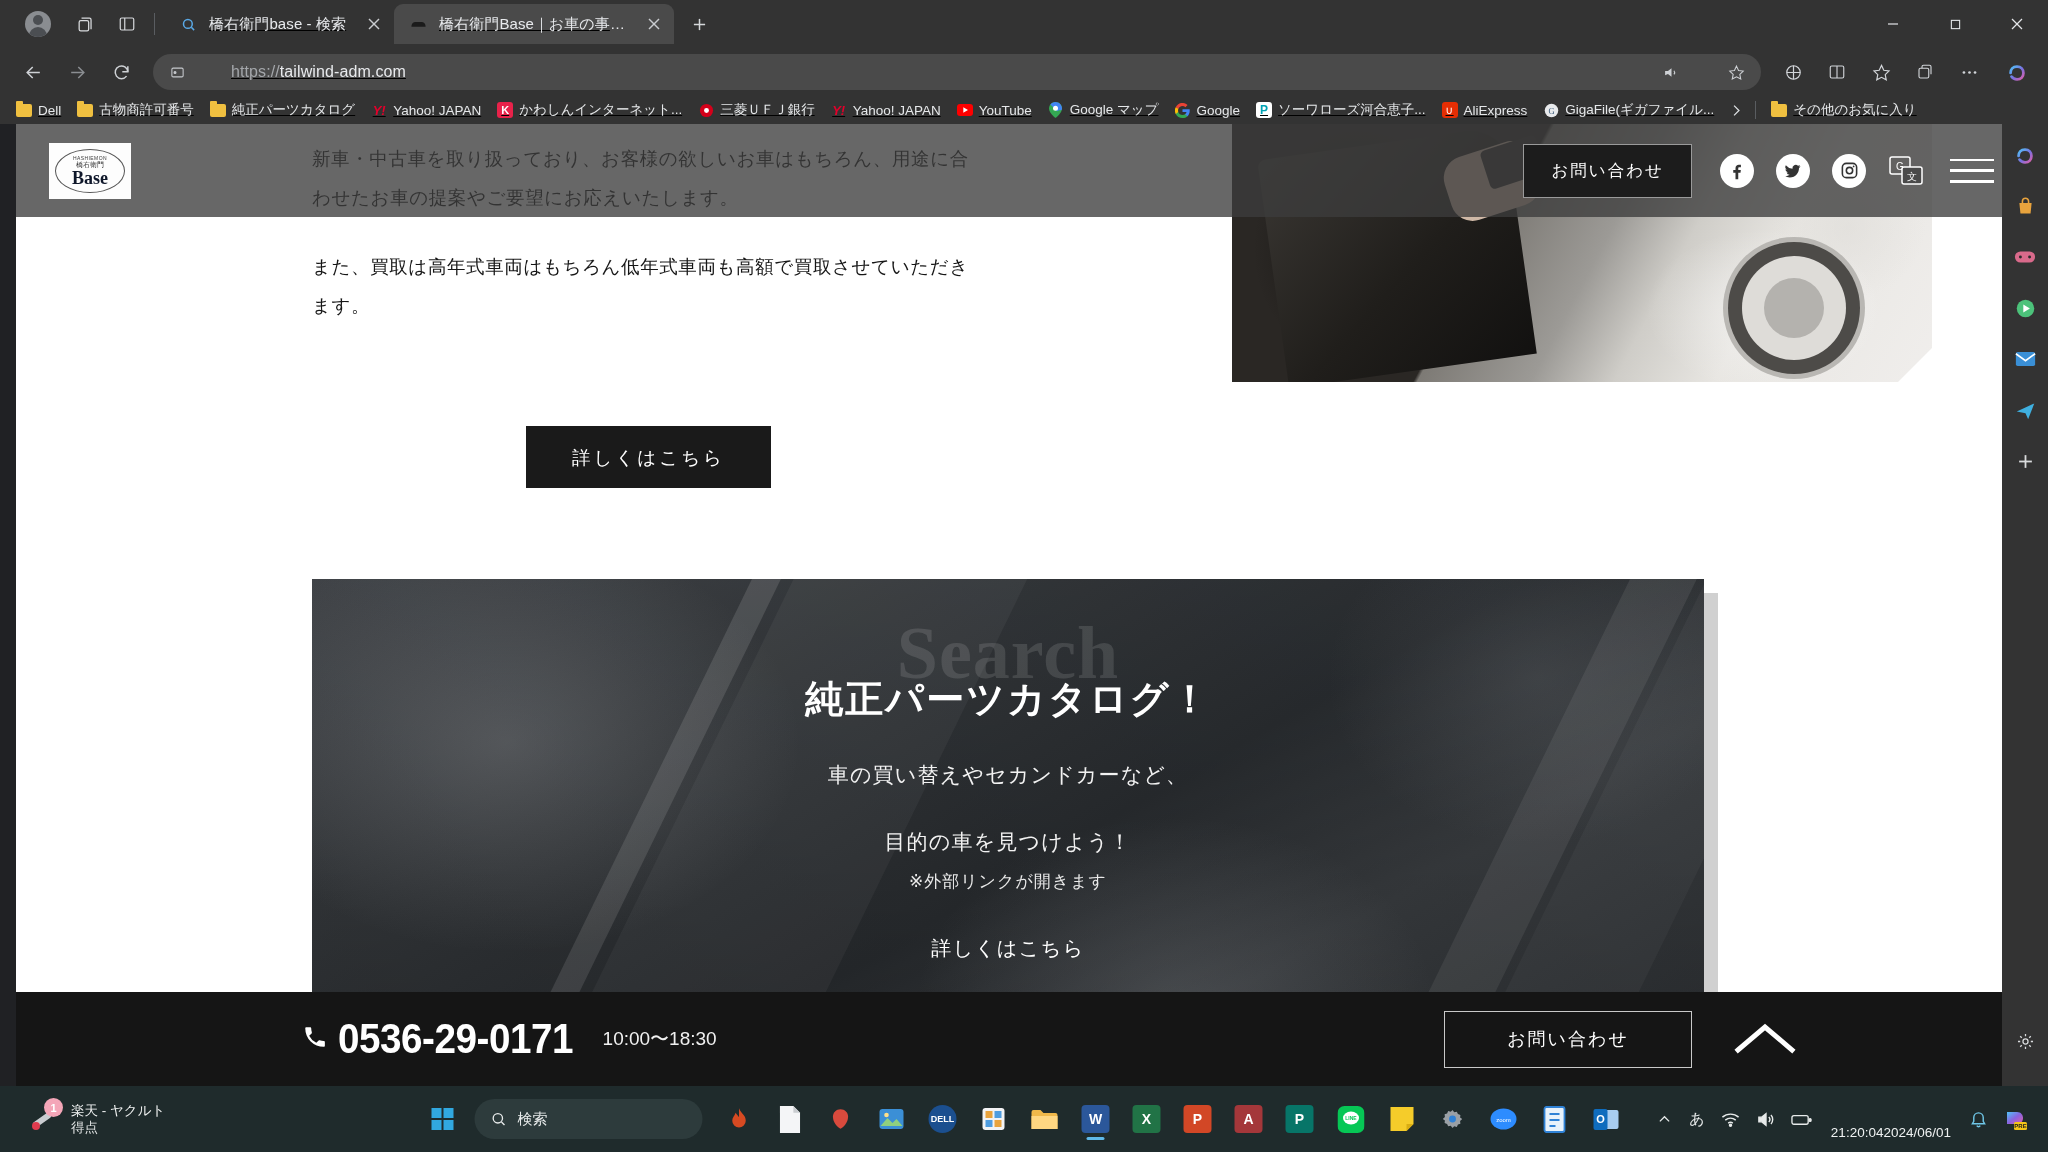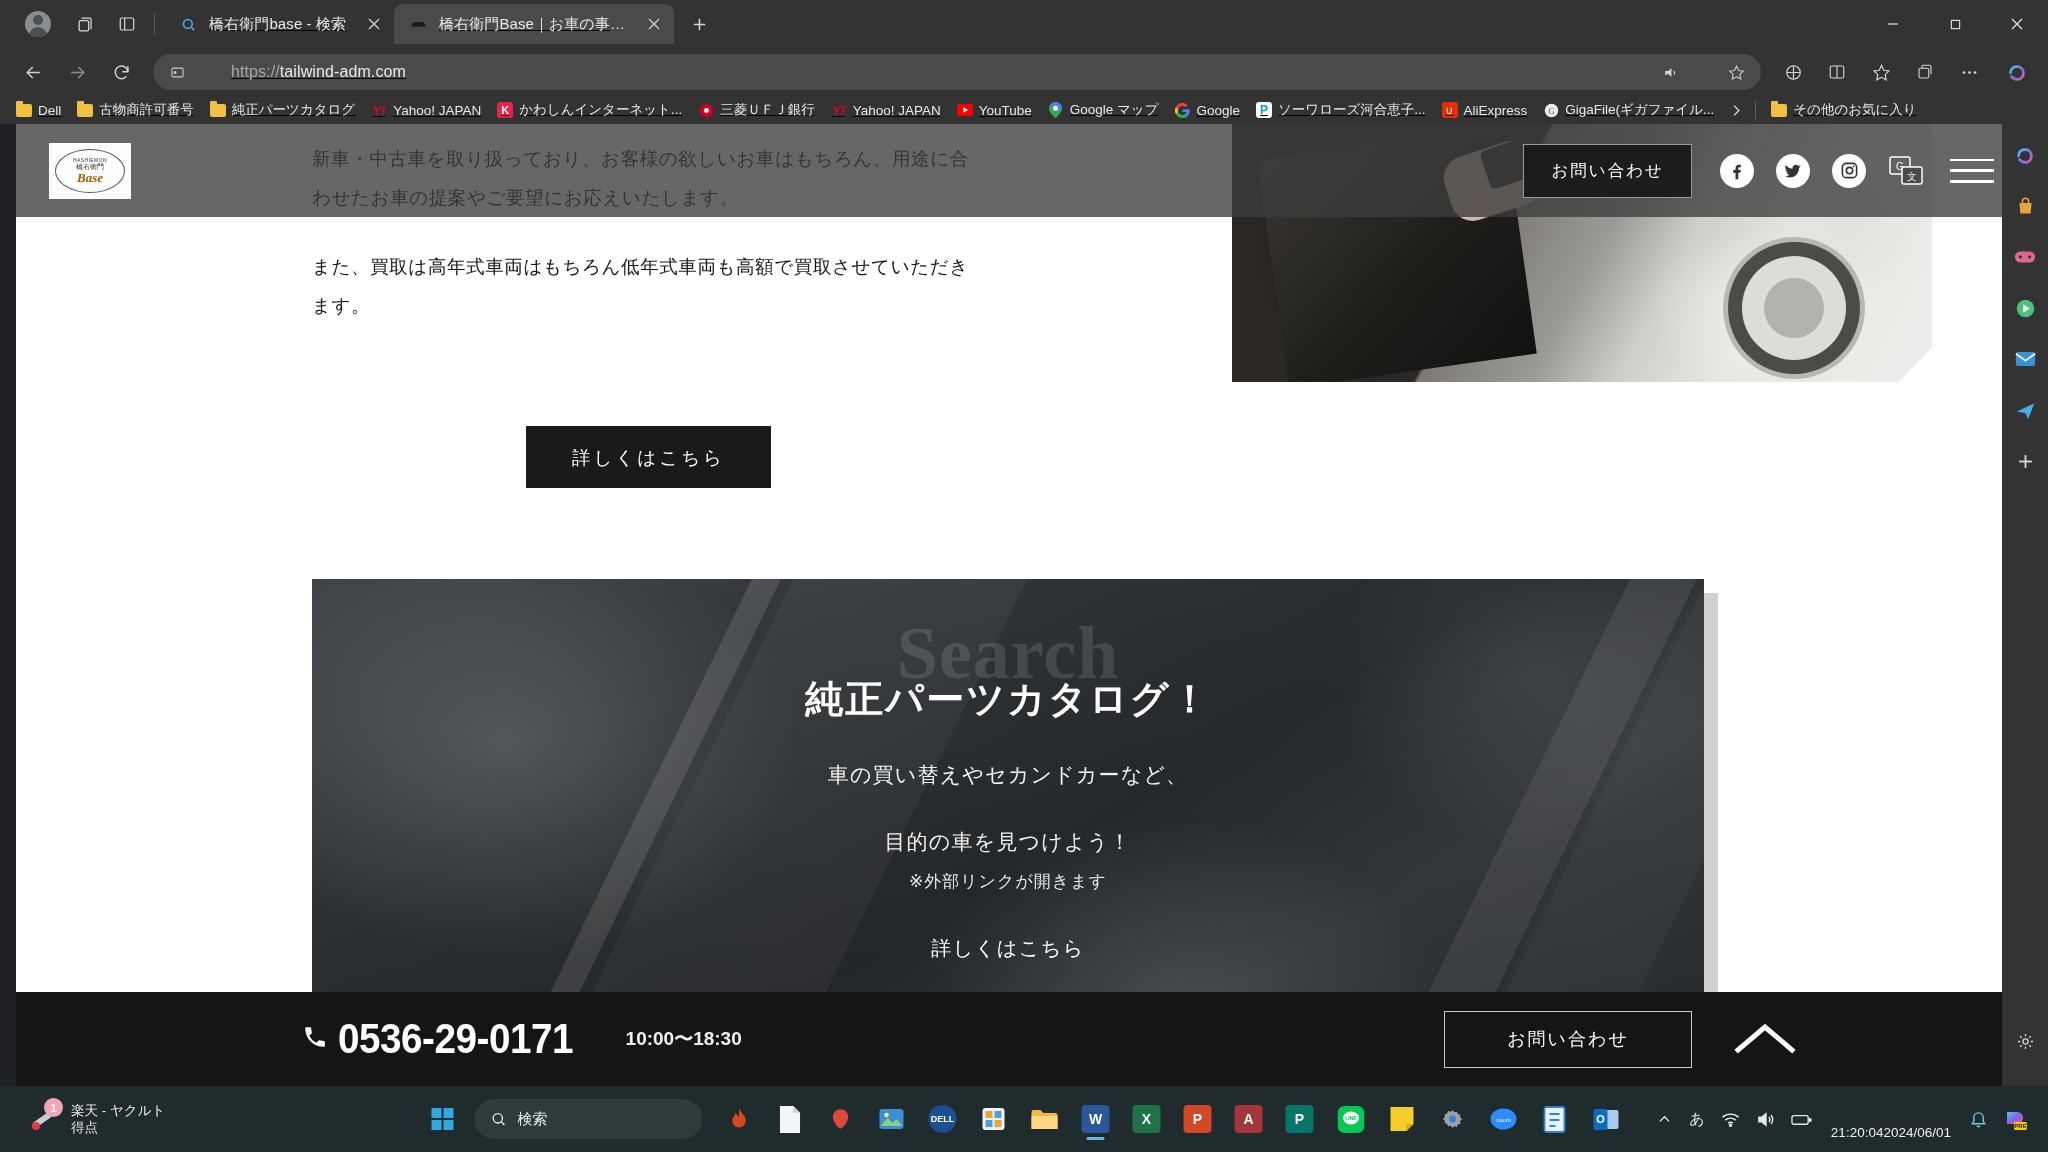--- a/index.html
+++ b/index.html
@@ -190,22 +190,22 @@
     display: flex; flex-direction: column;
     align-items: center; justify-content: center;
     position: relative; overflow: hidden;
   }
   .logo-top {
     font-size: 5px; color: #3a3a3a; letter-spacing: 0.4px;
     transform: scaleY(0.9);
   }
   .logo-jp { font-size: 7px; color: #2f2f2f; letter-spacing: 0px; margin-top: -1px; }
   .logo-base {
-    font-size: 13px; font-weight: bold; color: #a16207;
-    font-style: italic; line-height: 1; margin-top: -1px;
+    font-size: 18px; font-weight: bold; color: #0f172a;
+    line-height: 1; margin-top: -1px;
     font-family: "Liberation Serif", serif;
   }
   .logo-oval {
     position: absolute; width: 70px; height: 44px;
     border: 1.4px solid #555; border-radius: 50%;
     top: 6px; left: 6px;
   }
   .header-right {
     margin-left: auto; display: flex; align-items: center;
     padding-right: 32px; gap: 0;
@@ -379,21 +379,21 @@
     z-index: 40;
   }
   .phone-wrap { display: flex; align-items: center; margin-left: 286px; }
   .phone-ico { color: #fff; margin-right: 10px; align-self: center; }
   .phone-num {
     color: #fff; font-size: 42px; font-weight: bold;
     letter-spacing: -0.5px;
     font-family: "Liberation Sans Narrow", "Liberation Sans", sans-serif;
     transform: scaleX(0.92); transform-origin: left;
   }
-  .phone-hours { color: #f0f0f0; font-size: 19px; margin-left: 32px; font-weight: bold; }
+  .phone-hours { color: #f0f0f0; font-size: 19px; margin-left: 9px; font-weight: normal; }
   .sticky-right { margin-left: auto; display: flex; align-items: center; padding-right: 228px; gap: 40px; }
   .sticky-contact {
     width: 248px; height: 57px; border: 1.5px solid #c9c9c9;
     color: #fff; display: flex; align-items: center; justify-content: center;
     font-size: 18px; letter-spacing: 2px;
   }
   .to-top { width: 66px; height: 40px; display: flex; align-items: center; justify-content: center; }
 
   
   .edge-sidebar {

